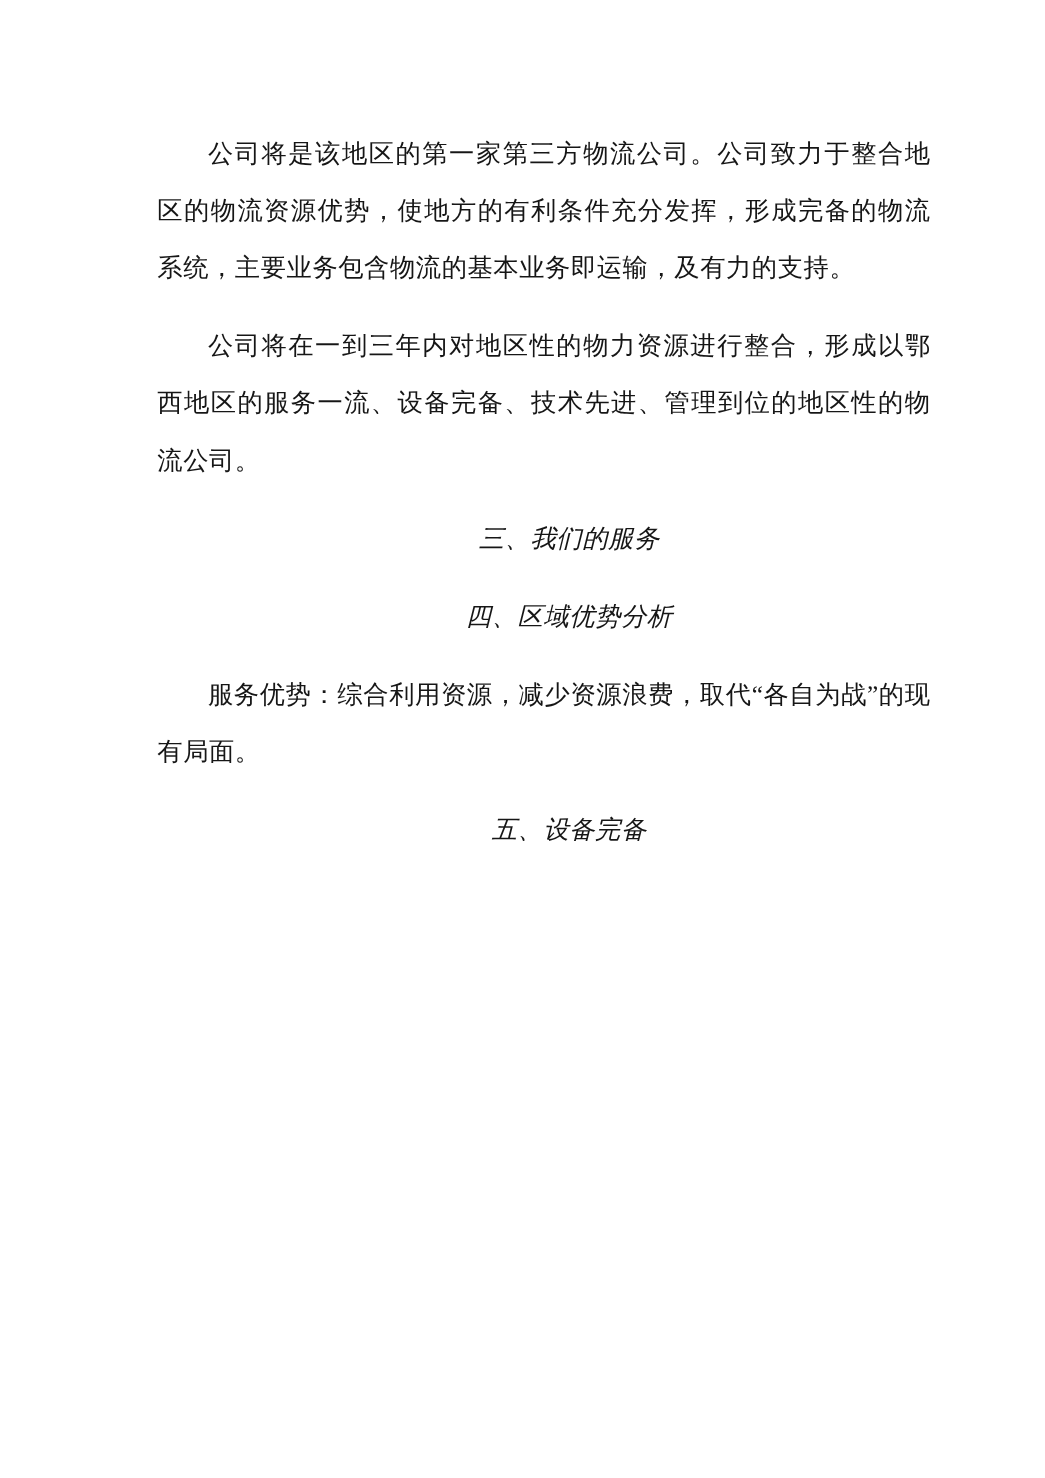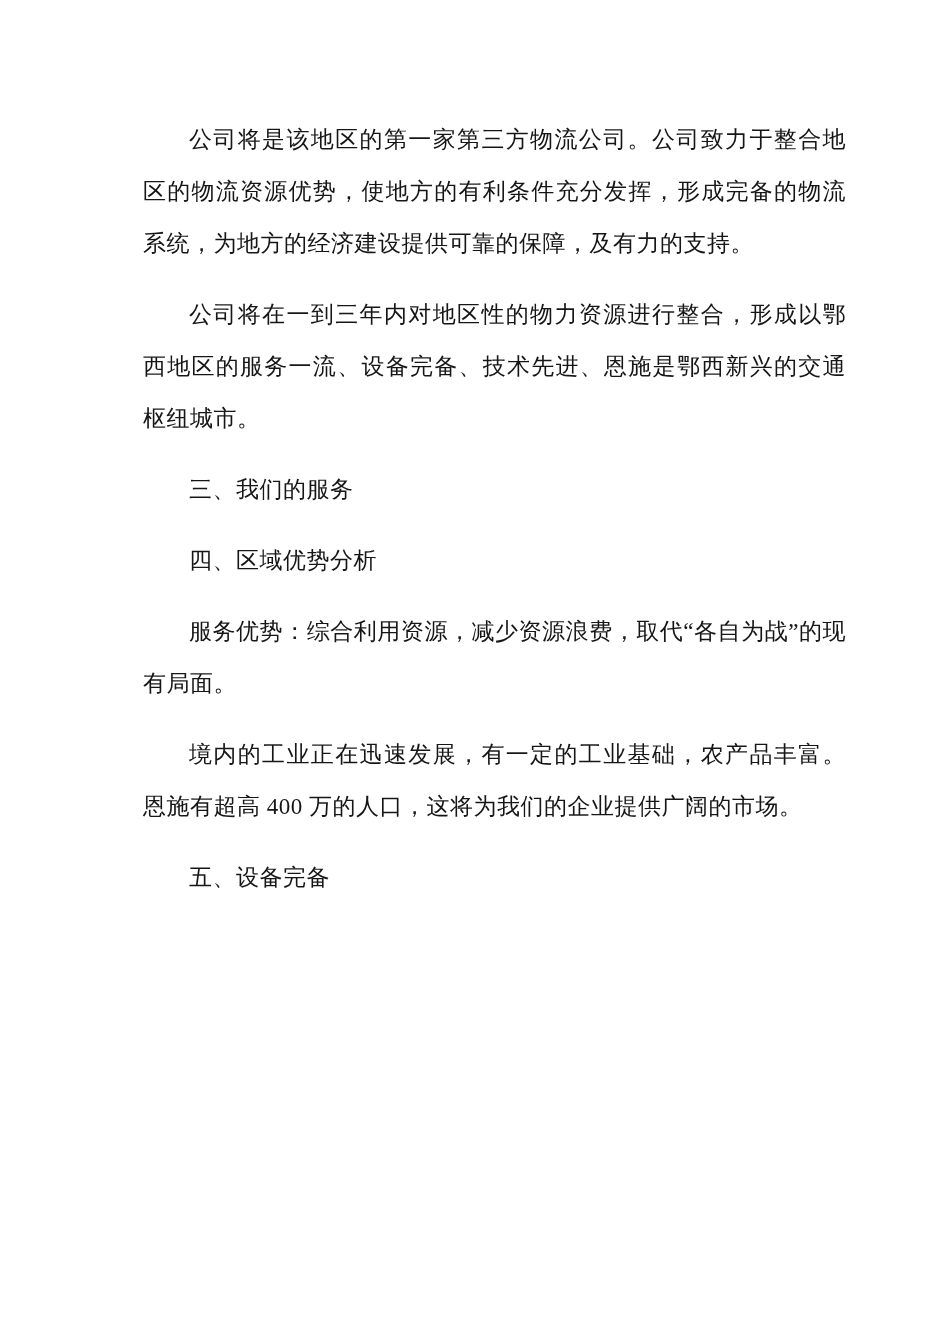--- a/index.html
+++ b/index.html
@@ -25,35 +25,35 @@
     margin: 0 0 19px 0;
     font-size: 23px;
     line-height: 52px;
     text-indent: 2em;
     text-align: justify;
     text-justify: inter-ideograph;
     letter-spacing: 0.5px;
     word-break: normal;
   }
   .doc-heading {
-    text-align: left;
+    text-align: center;
+    font-style: italic;
   }
 </style>
 </head>
 <body>
 
 <div class="page">
-  <p class="doc-block">公司将是该地区的第一家第三方物流公司。公司致力于整合地区的物流资源优势，使地方的有利条件充分发挥，形成完备的物流系统，为地方的经济建设提供可靠的保障，及有力的支持。</p>
+  <p class="doc-block">公司将是该地区的第一家第三方物流公司。公司致力于整合地区的物流资源优势，使地方的有利条件充分发挥，形成完备的物流系统，主要业务包含物流的基本业务即运输，及有力的支持。</p>
 
-  <p class="doc-block">公司将在一到三年内对地区性的物力资源进行整合，形成以鄂西地区的服务一流、设备完备、技术先进、恩施是鄂西新兴的交通枢纽城市。</p>
+  <p class="doc-block">公司将在一到三年内对地区性的物力资源进行整合，形成以鄂西地区的服务一流、设备完备、技术先进、管理到位的地区性的物流公司。</p>
 
   <p class="doc-block doc-heading">三、我们的服务</p>
 
 
   <p class="doc-block doc-heading">四、区域优势分析</p>
 
   <p class="doc-block">服务优势：综合利用资源，减少资源浪费，取代“各自为战”的现有局面。</p>
 
 
-  <p class="doc-block">境内的工业正在迅速发展，有一定的工业基础，农产品丰富。恩施有超高 400 万的人口，这将为我们的企业提供广阔的市场。</p>
 
   <p class="doc-block doc-heading">五、设备完备</p>
 </div>
 
 </body></html>

